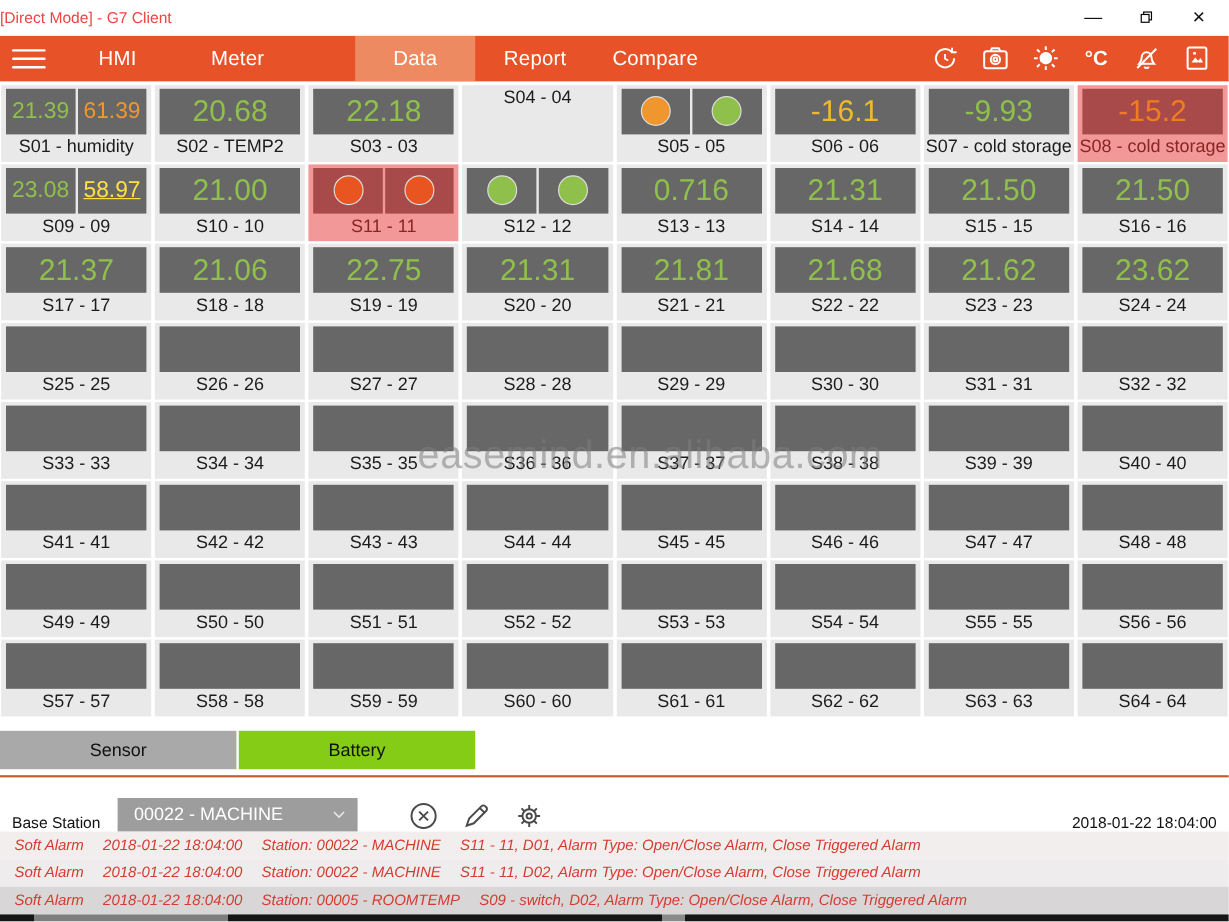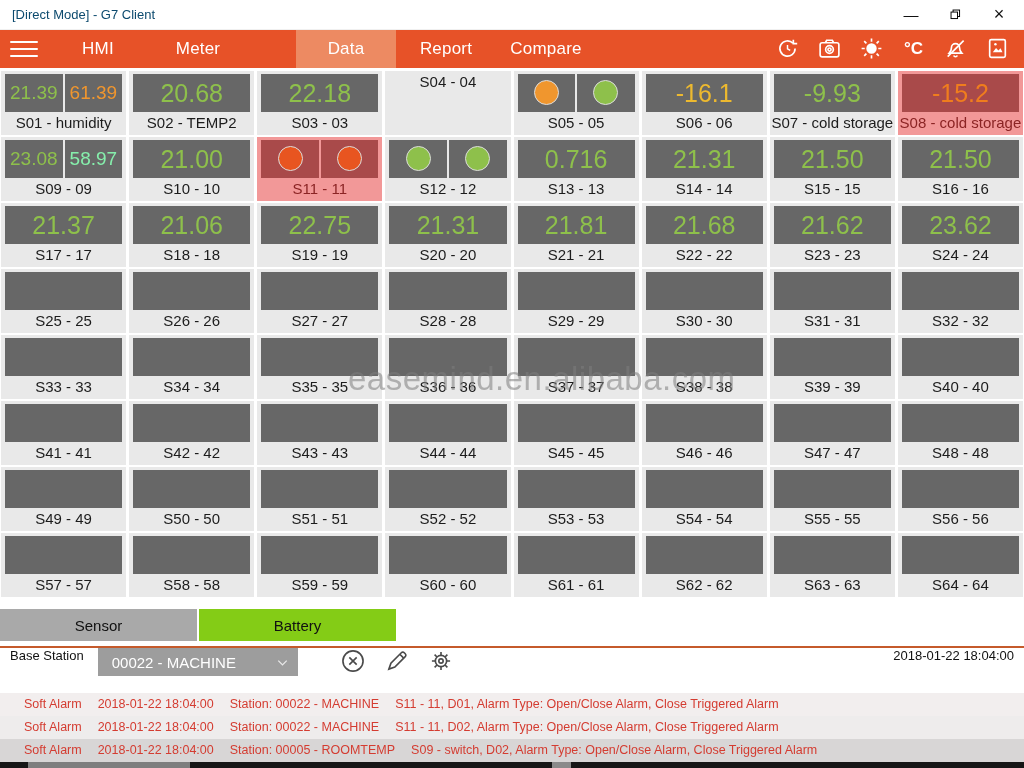--- a/index.html
+++ b/index.html
@@ -1,21 +1,21 @@
 <!DOCTYPE html>
 <html style="--nav_bg: #e75228; --nav_active_bg: #ed8a62; --tile_bg: #e9e9e9; --box_bg: #676767; --alarm_tile_bg: #f29898; --alarm_box_bg: #a94a4a; --alarm_label: #8b2424; --alarm_text: #d43c31; --separator_orange: #c55a2b;"><head>
 <meta charset="utf-8">
 <style>
   * { margin:0; padding:0; box-sizing:border-box; }
   html,body { width:1024px; height:768px; overflow:hidden; font-family:"Liberation Sans",sans-serif; background:#fff; }
   #app { width:1024px; height:768px; display:flex; flex-direction:column; position:relative; }
 
   
   .titlebar { height:30px; background:#fff; display:flex; align-items:center; border-bottom:1px solid #f0f0f0; }
-  .title-text { font-size:13px; color:#0c4a6e; padding-left:12px; flex:1; }
+  .title-text { font-size:13px; color:#ef4444; flex:1; }
   .win-btns { display:flex; align-items:center; gap:26px; padding-right:16px; }
   .win-btn { width:18px; height:18px; display:flex; align-items:center; justify-content:center; color:#111; font-size:15px; cursor:default; }
 
   
   .nav { height:38px; background:var(--nav_bg); display:flex; align-items:center; color:#fff; }
   .hamburger { width:48px; height:38px; display:flex; flex-direction:column; justify-content:center; gap:5px; padding:0 10px; }
   .hamburger i { display:block; height:2px; background:#fff; border-radius:1px; }
   .nav-tabs { display:flex; height:38px; }
   .nav-tab { min-width:100px; padding:0 14px; display:flex; align-items:center; justify-content:center; font-size:17px; letter-spacing:.2px; }
   .nav-tab.active { background:var(--nav_active_bg);margin-left:48px; }
@@ -40,31 +40,31 @@
   .tile.alarm .tlabel { color:var(--alarm_label); }
 
   .watermark { position:absolute; left:348px; top:292px; font-size:33px; color:rgba(125,125,125,.55); letter-spacing:.5px; white-space:nowrap; pointer-events:none; }
 
   
   .footer { height:167px; display:flex; flex-direction:column; }
   .ftabs { margin-top:8px; height:37px; display:flex; justify-content:flex-start; gap:2px; }
   .ftab { width:197px; display:flex; align-items:center; justify-content:center; font-size:15px; color:#111; background:#84cc16; }
   .ftab.active { background:#a9a9a9; }
   .orange-line { margin-top:5px; height:2px; background:var(--separator_orange); }
-  .base-row { height:51px; display:flex; align-items:flex-start; background:#fff; }
+  .base-row { height:51px; display:flex; align-items:flex-end; background:#fff; }
   .bs-label { font-size:13px; color:#111; padding:0 14px 0 10px; }
   .bs-select { width:200px; height:28px; background:#9d9d9d; color:#fff; display:flex; align-items:center; font-size:15px; padding-left:14px; }
   .bs-select .chev { margin-left:auto; margin-right:8px; display:flex; }
   .tool-icons { display:flex; align-items:center; gap:18px; margin-left:42px; }
   .tool-icon { width:26px; height:26px; display:flex; align-items:center; justify-content:center; }
   .tool-icon svg { width:26px; height:26px; }
   .bs-time { margin-left:auto; font-size:13px; color:#111; padding-right:10px; }
 
   .alarm-list { height:69px; display:flex; flex-direction:column; }
-  .alarm-row { height:23px; display:flex; align-items:center; font-size:12.5px; color:var(--alarm_text); padding-left:24px; white-space:nowrap; overflow:hidden; }
+  .alarm-row { height:23px; display:flex; align-items:center; font-size:12.5px; color:var(--alarm_text); padding-left:12px; white-space:nowrap; overflow:hidden;font-style:italic; }
   .alarm-row.r0 { background:#f2eeee; }
   .alarm-row.r1 { background:#eeecec; }
   .alarm-row.r2 { background:#d8d6d6; }
   .alarm-row span { margin-right:16px; }
   .alarm-row span:last-child { margin-right:0; }
 
   .taskbar-strip { height:7px; background:linear-gradient(to right,#161616 0 28px,#7e7e7e 28px 190px,#161616 190px 552px,#8a8a8a 552px 571px,#161616 571px 100%); }
 </style>
 </head>
 <body>
@@ -207,21 +207,21 @@
             </div>
           </div>
           <div class="tlabel">S08 - cold storage</div>
         </div>
         <div class="tile">
           <div class="boxes">
             <div class="vbox">
               <span class="val small" style="color: rgb(142, 192, 75);">23.08</span>
             </div>
             <div class="vbox">
-              <span class="val small" style="color: #86efac;">58.97</span>
+              <span class="val small" style="color: #fde047; text-decoration: underline;">58.97</span>
             </div>
           </div>
           <div class="tlabel">S09 - 09</div>
         </div>
         <div class="tile">
           <div class="boxes">
             <div class="vbox">
               <span class="val" style="color: rgb(142, 192, 75);">21.00</span>
             </div>
           </div>

